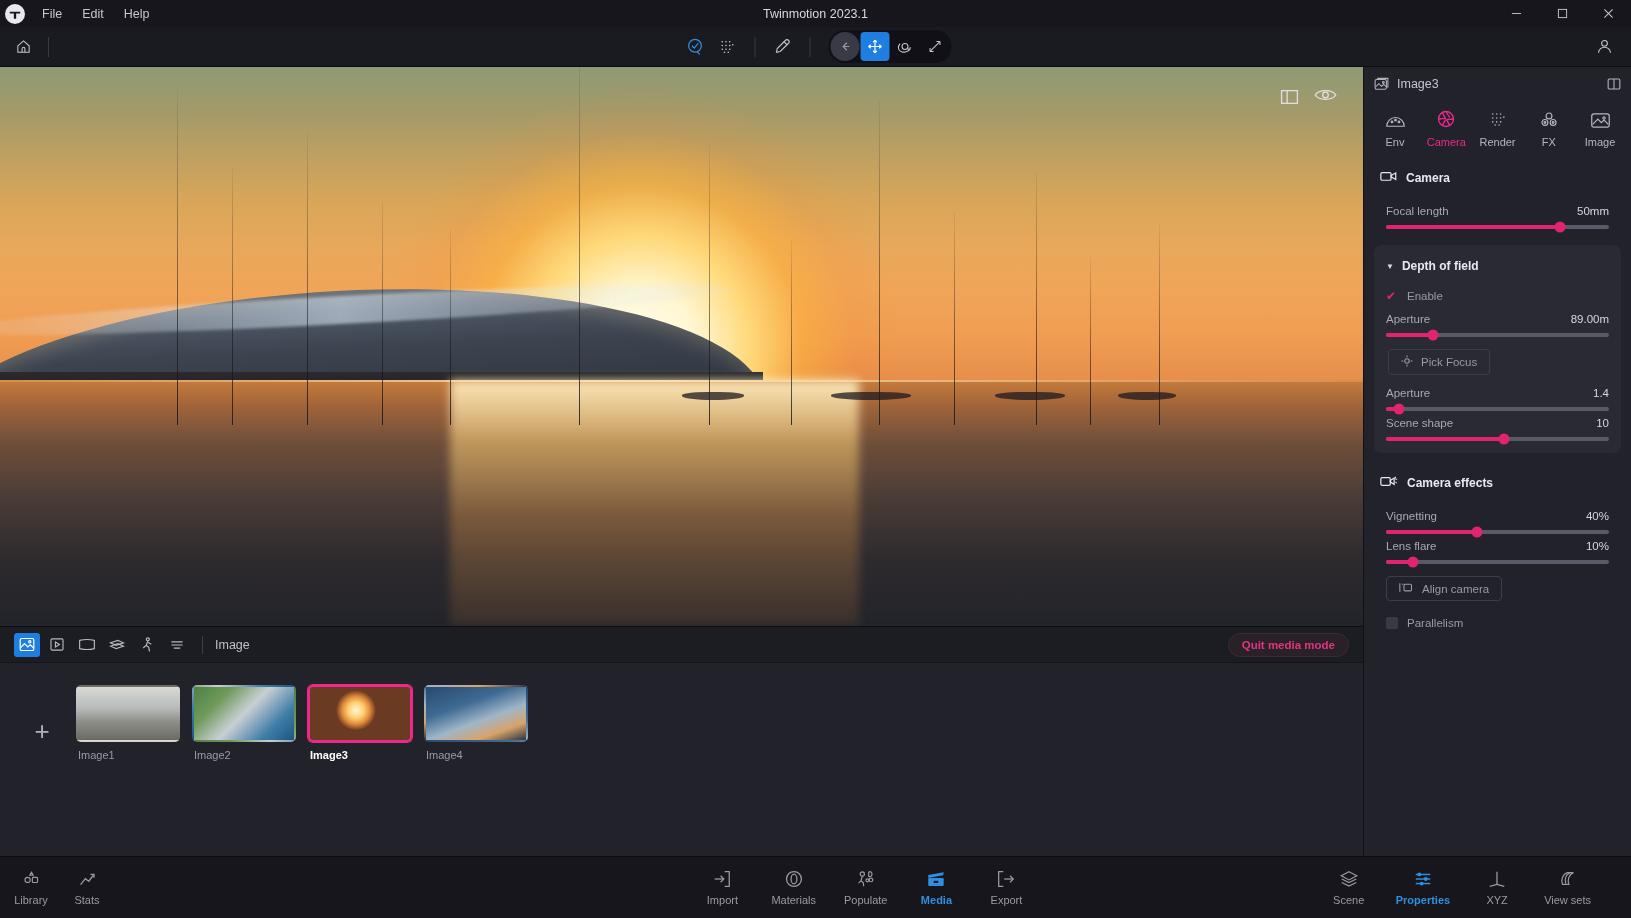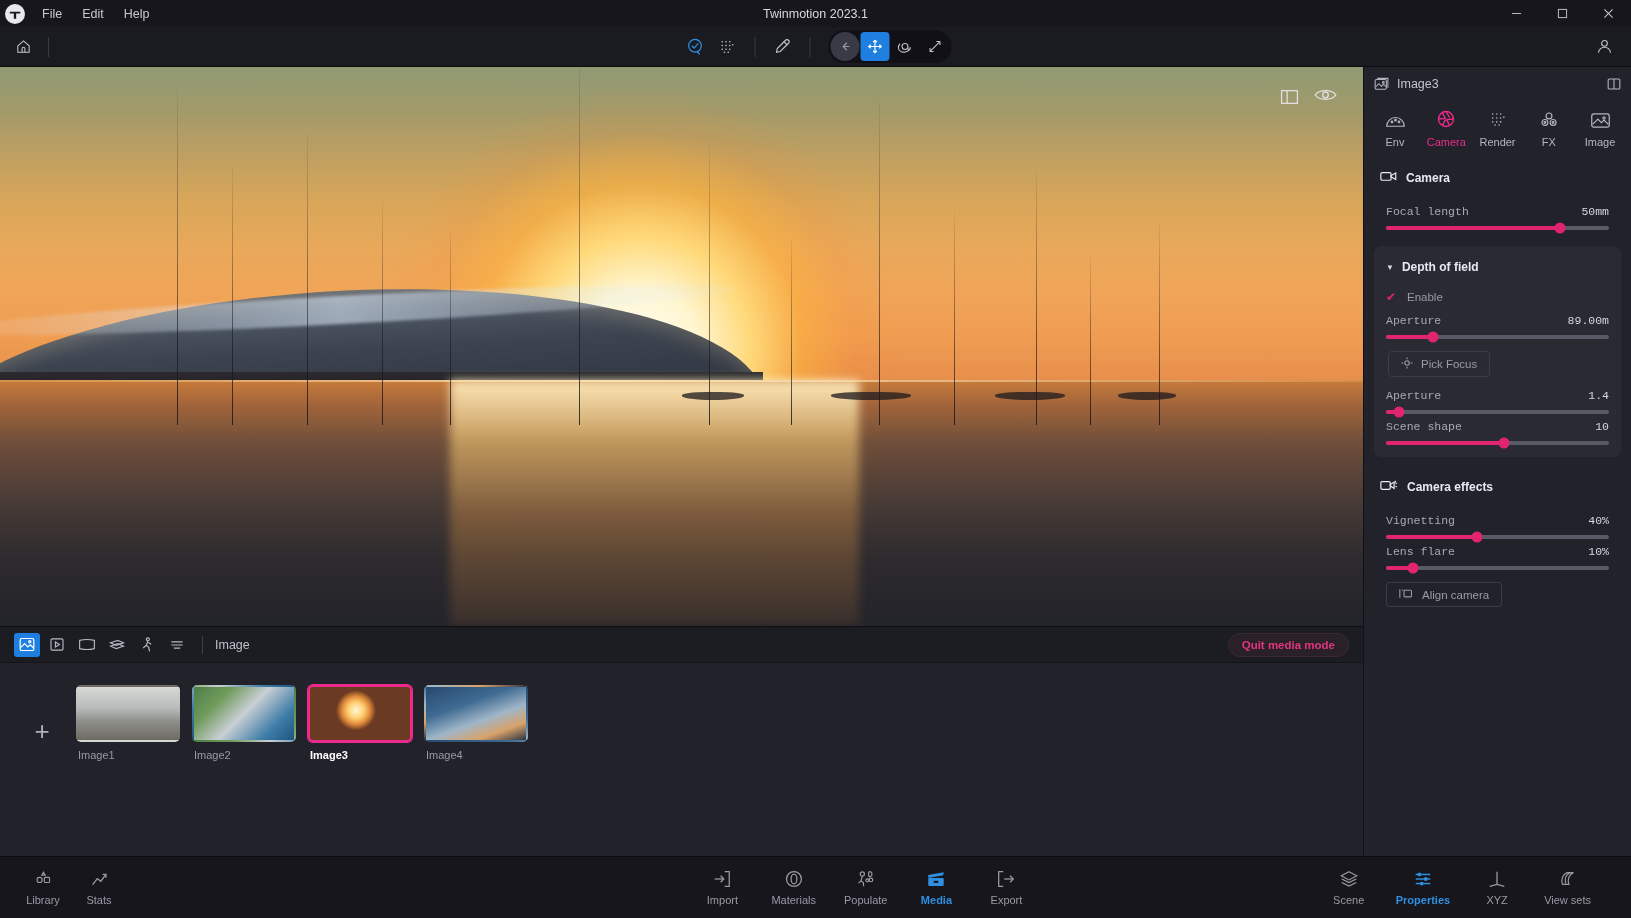--- a/index.html
+++ b/index.html
@@ -196,21 +196,21 @@
     color: #e8e8f0; font-size: 12px; font-weight: bold; margin: 8px 0 14px 0;
   }
   .sub-card {
     background: #2a2a33; border-radius: 7px; margin: 6px 10px 10px 10px; padding: 4px 6px 12px 6px;
   }
   .sub-title {
     display: flex; align-items: center; gap: 8px; color: #e8e8f0;
     font-size: 12px; font-weight: bold; padding: 10px 6px 6px 6px;
   }
   .caret { font-size: 8px; color: #d8d8e2; }
-  .row { padding: 6px 6px 0 6px; font-family: Liberation Mono, monospace; }
+  .row { padding: 6px 6px 0 6px; }
   .row-head { display: flex; justify-content: space-between; align-items: baseline; margin-bottom: 8px; }
   .row-label { color: #a8a8b6; font-size: 11.5px; }
   .row-val { color: #d6d6e0; font-size: 11.5px; }
   .slider { position: relative; height: 4px; border-radius: 2px; background: #5a5a66; }
   .slider .fill { position: absolute; left: 0; top: 0; bottom: 0; background: #e0246f; border-radius: 2px; }
   .slider .knob {
     position: absolute; top: 50%; width: 11px; height: 11px; border-radius: 50%;
     background: #e0246f; transform: translate(-50%, -50%);
   }
   .check-row { display: flex; align-items: center; gap: 9px; padding: 10px 6px 4px 6px; }
@@ -220,21 +220,21 @@
   .pillbtn {
     display: inline-flex; align-items: center; gap: 8px; color: #9a9aa8; font-size: 11.5px;
     border: 1px solid #3d3d4a; border-radius: 4px; padding: 5px 12px; margin: 12px 0 6px 8px;
   }
 
   
   .bottombar {
     height: 62px; flex: 0 0 62px; background: #16161c; display: flex; align-items: center;
     position: relative; border-top: 1px solid #0b0b10;
   }
-  .bb-left { display: flex; gap: 14px; margin-left: 22px; }
+  .bb-left { display: flex; gap: 14px; margin-left: 10px; }
   .bb-center { position: absolute; left: 53%; transform: translateX(-50%); display: flex; gap: 28px; }
   .bb-right { margin-left: auto; display: flex; gap: 26px; margin-right: 40px; }
   .bb-item {
     display: flex; flex-direction: column; align-items: center; gap: 5px;
     color: #9a9aa6; font-size: 11px; min-width: 42px;
   }
   .bb-item.sel { color: #2f8fe0; font-weight: bold; }
   .bb-item svg { display: block; }
 </style>
 </head>
@@ -656,20 +656,24 @@
           <div class="pillbtn" style="margin-left:6px">
             <span>
               <svg width="15" height="11" viewBox="0 0 18 12" fill="none" stroke="currentColor" stroke-width="1.3">
                 <path d="M1 1 v10"></path>
                   <path d="M3.5 2 h1.5"></path>
                   <rect x="6" y="2" width="9" height="8" rx="1.3"></rect>
               </svg>
             </span>
             <span>Align camera</span>
           </div>
+          <div class="check-row" style="padding-left:6px">
+            <span class="chk-box"></span>
+            <span class="check-label">Parallelism</span>
+          </div>
         </div>
 
       </div>
     </div>
   </div>
 
   <div class="bottombar">
     <div class="bb-left">
       <div class="bb-item">
         <span>

